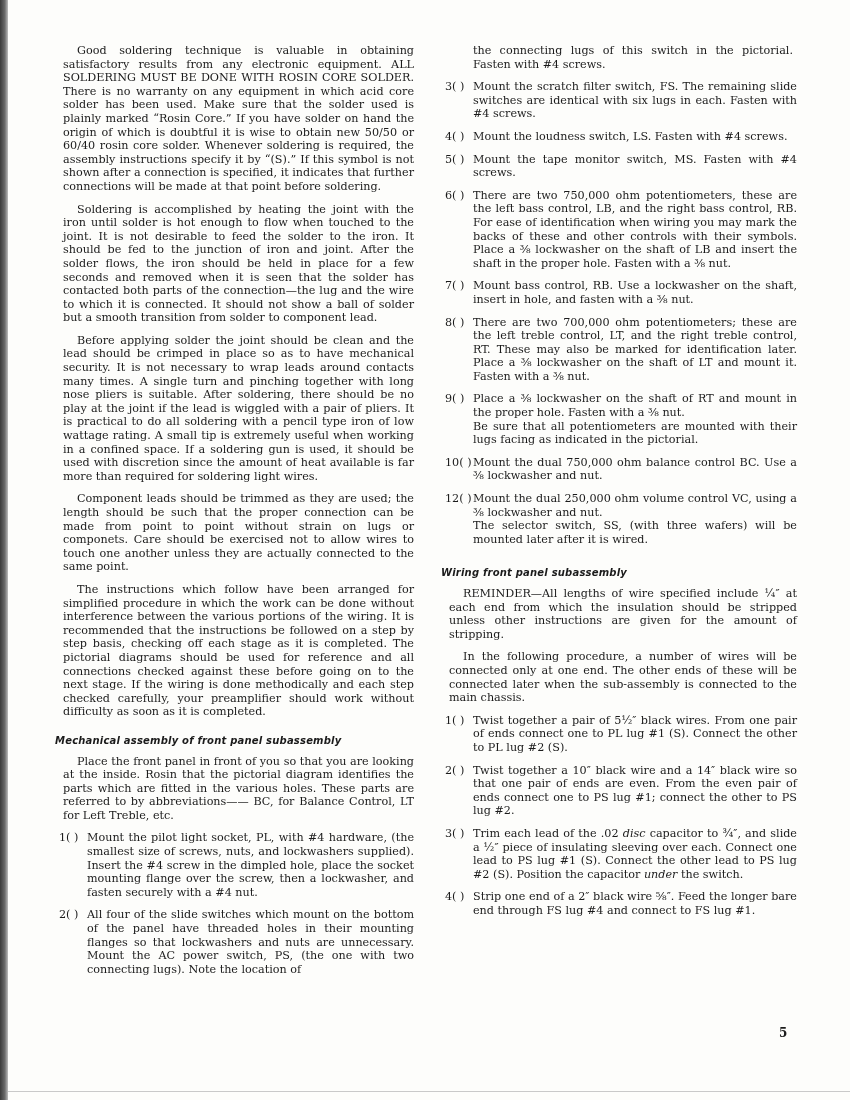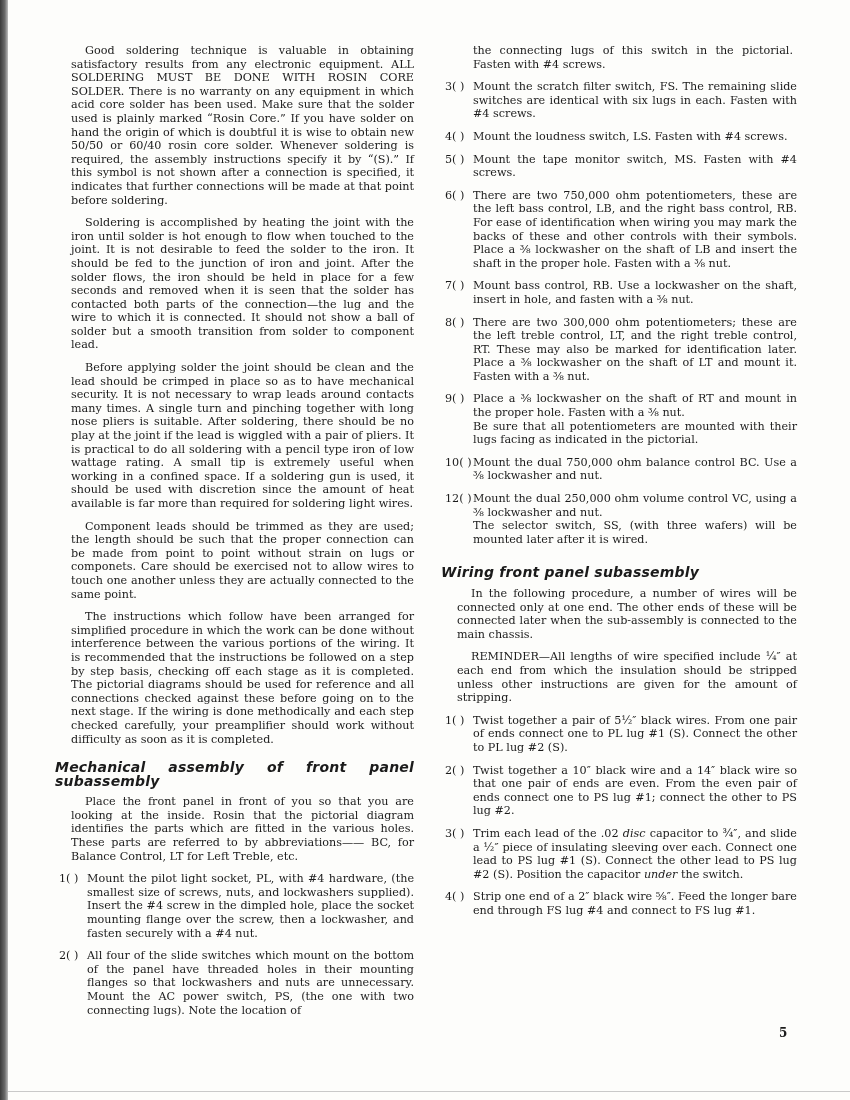--- a/index.html
+++ b/index.html
@@ -17,25 +17,25 @@
     position: absolute; left: 8px; right: 0; top: 1091px; height: 1px;
     background: #c9c9c9;
   }
   .col {
     position: absolute; top: 44px;
     font-size: 11.2px; line-height: 13.6px;
     text-align: justify;
   }
   .col-left { left: 55px; width: 359px; }
   .col-right { left: 441px; width: 356px; }
-  .para { margin: 0 0 9px 16px; text-indent: 14px; }
+  .para { margin: 0 0 9px 8px; text-indent: 14px; }
   .heading {
     font-family: "DejaVu Sans", "Liberation Sans", sans-serif;
     font-style: italic; font-weight: bold;
-    font-size: 14px; margin: 15px 0 7px 0; letter-spacing: 0.2px;
+    font-size: 10px; margin: 15px 0 7px 0; letter-spacing: 0.2px;
   }
   .step { display: flex; margin: 0 0 9px 0; }
   .step-num {
     flex: 0 0 auto; width: 32px; text-align: left; padding-left: 4px;
     box-sizing: border-box; white-space: nowrap;
   }
   .step-text { flex: 1; }
   .cont { padding-left: 32px; margin: 0 4px 9px 0; }
   .step-note { display: block; }
   .page-num {
@@ -87,21 +87,21 @@
   <div class="step">
     <span class="step-num">6(  )</span>
     <span class="step-text">There are two 750,000 ohm potentiometers, these are the left bass control, LB, and the right bass control, RB. For ease of identification when wiring you may mark the backs of these and other controls with their symbols. Place a ⅜ lockwasher on the shaft of LB and insert the shaft in the proper hole. Fasten with a ⅜ nut.</span>
   </div>
   <div class="step">
     <span class="step-num">7(  )</span>
     <span class="step-text">Mount bass control, RB. Use a lockwasher on the shaft, insert in hole, and fasten with a ⅜ nut.</span>
   </div>
   <div class="step">
     <span class="step-num">8(  )</span>
-    <span class="step-text">There are two 300,000 ohm potentiometers; these are the left treble control, LT, and the right treble control, RT. These may also be marked for identification later. Place a ⅜ lockwasher on the shaft of LT and mount it. Fasten with a ⅜ nut.</span>
+    <span class="step-text">There are two 700,000 ohm potentiometers; these are the left treble control, LT, and the right treble control, RT. These may also be marked for identification later. Place a ⅜ lockwasher on the shaft of LT and mount it. Fasten with a ⅜ nut.</span>
   </div>
   <div class="step">
     <span class="step-num">9(  )</span>
     <span class="step-text">
       <span>Place a ⅜ lockwasher on the shaft of RT and mount in the proper hole. Fasten with a ⅜ nut.</span>
       <span class="step-note">Be sure that all potentiometers are mounted with their lugs facing as indicated in the pictorial.</span>
     </span>
   </div>
   <div class="step">
     <span class="step-num">10(  )</span>
@@ -109,22 +109,22 @@
   </div>
   <div class="step">
     <span class="step-num">12(  )</span>
     <span class="step-text">
       <span>Mount the dual 250,000 ohm volume control VC, using a ⅜ lockwasher and nut.</span>
       <span style="display:block">The selector switch, SS, (with three wafers) will be mounted later after it is wired.</span>
     </span>
   </div>
 
   <div class="heading" style="margin-top:20px">Wiring front panel subassembly</div>
+  <p class="para">REMINDER—All lengths of wire specified include ¼″ at each end from which the insulation should be stripped unless other instructions are given for the amount of stripping.</p>
   <p class="para">In the following procedure, a number of wires will be connected only at one end. The other ends of these will be connected later when the sub-assembly is connected to the main chassis.</p>
-  <p class="para">REMINDER—All lengths of wire specified include ¼″ at each end from which the insulation should be stripped unless other instructions are given for the amount of stripping.</p>
 
   <div class="step">
     <span class="step-num">1(  )</span>
     <span class="step-text">Twist together a pair of 5½″ black wires. From one pair of ends connect one to PL lug #1 (S). Connect the other to PL lug #2 (S).</span>
   </div>
   <div class="step">
     <span class="step-num">2(  )</span>
     <span class="step-text">Twist together a 10″ black wire and a 14″ black wire so that one pair of ends are even. From the even pair of ends connect one to PS lug #1; connect the other to PS lug #2.</span>
   </div>
   <div class="step">

